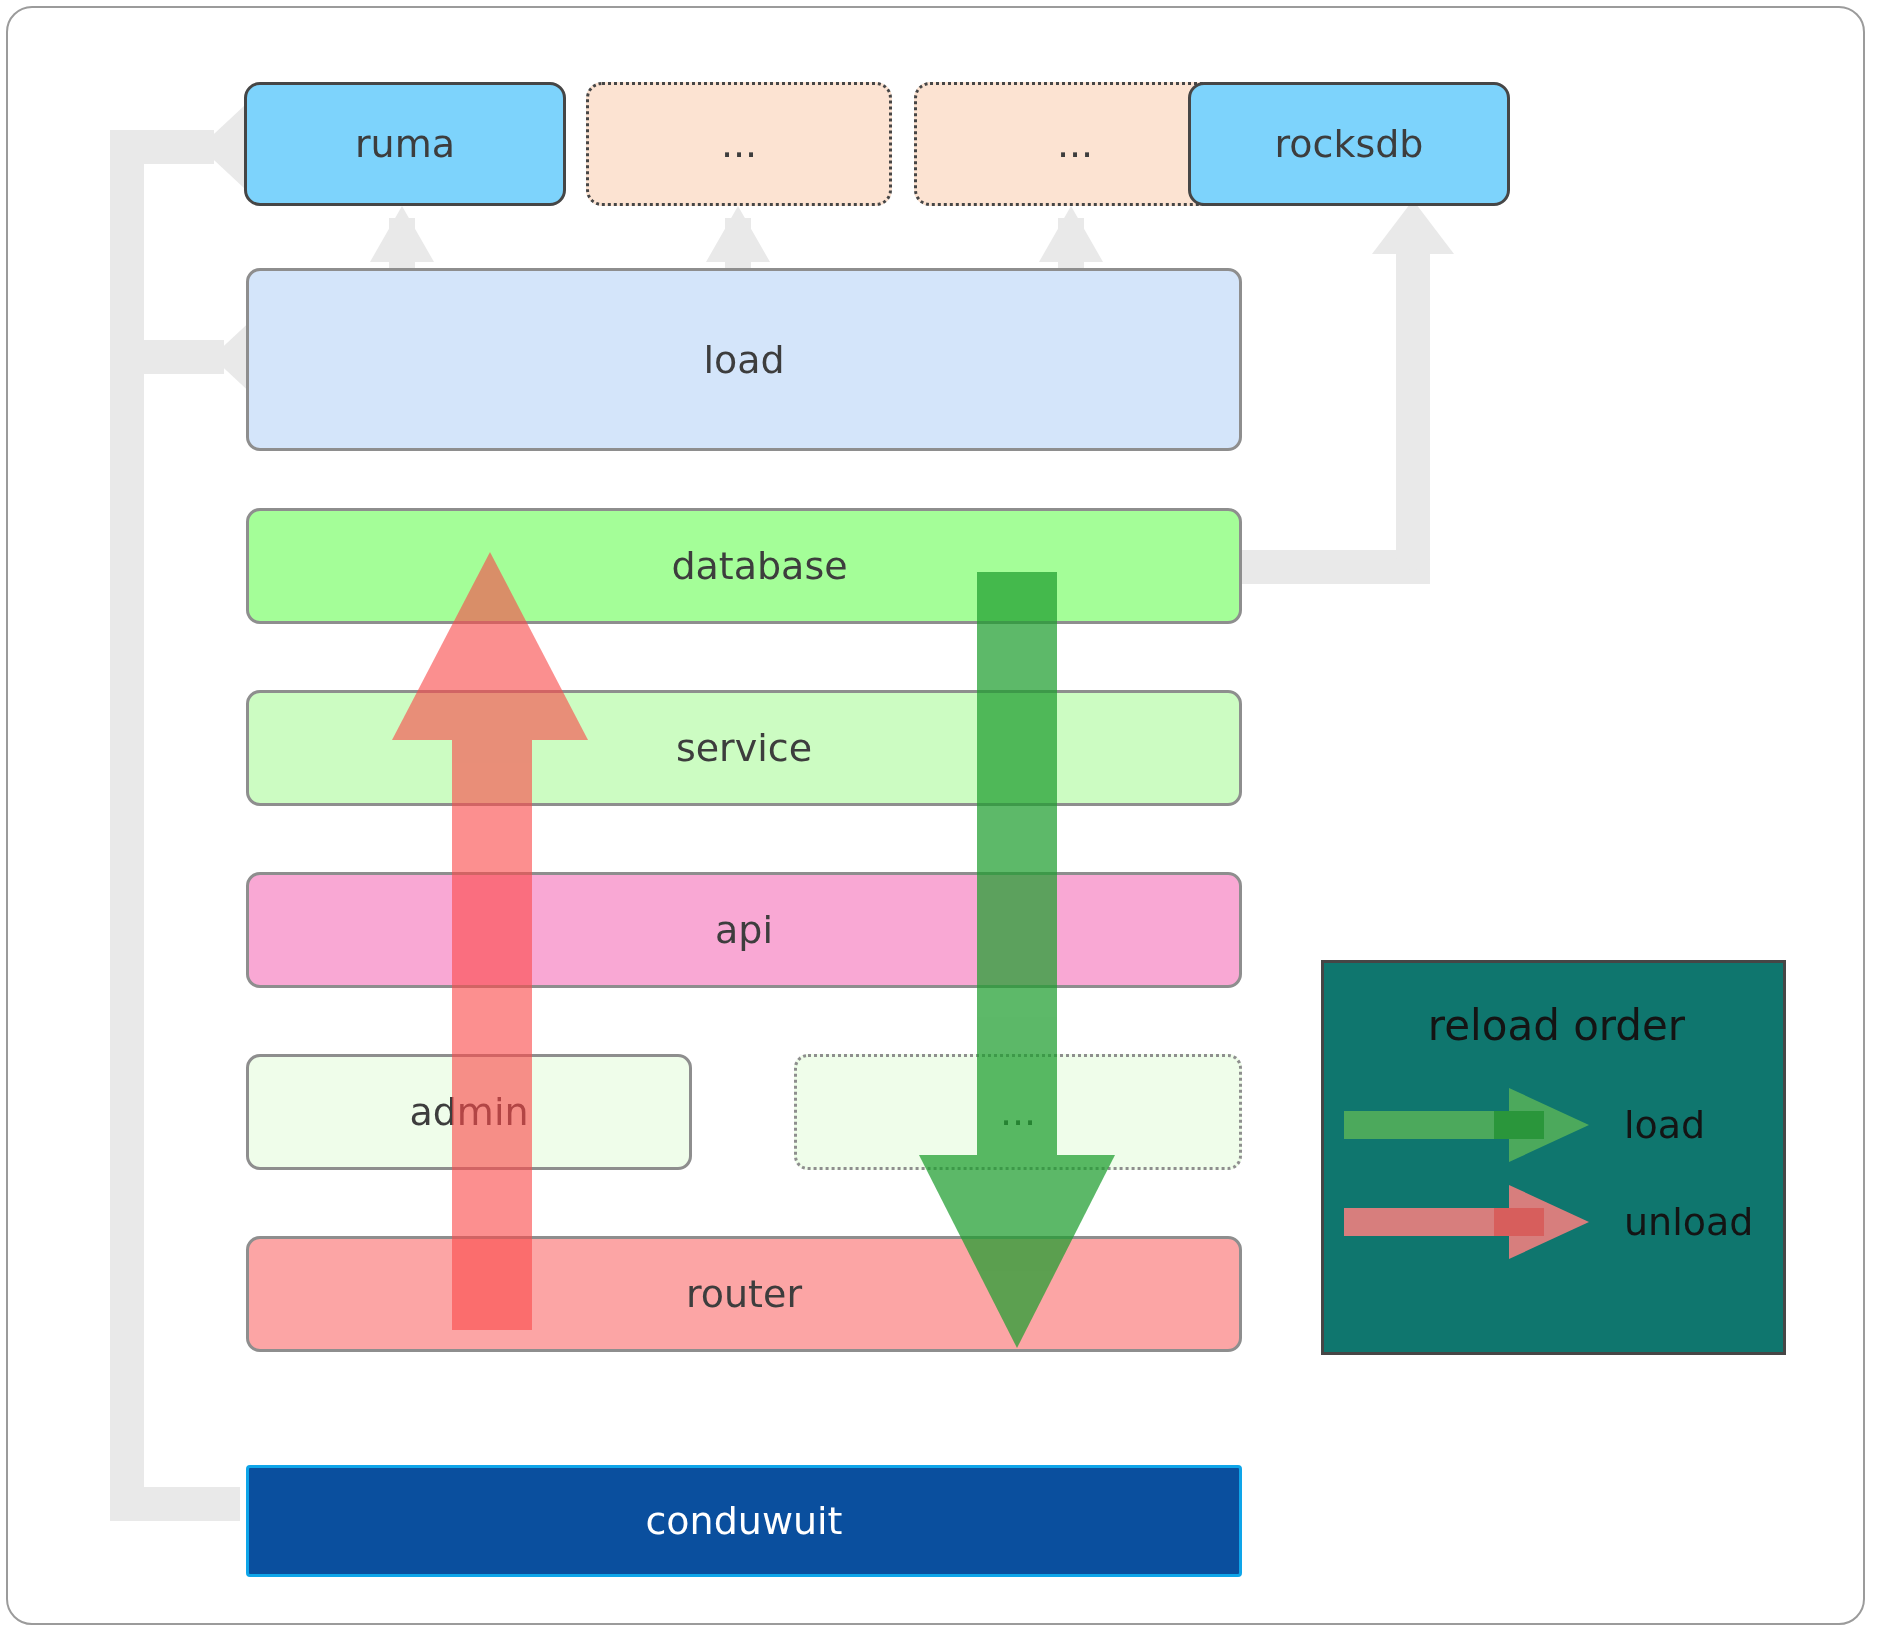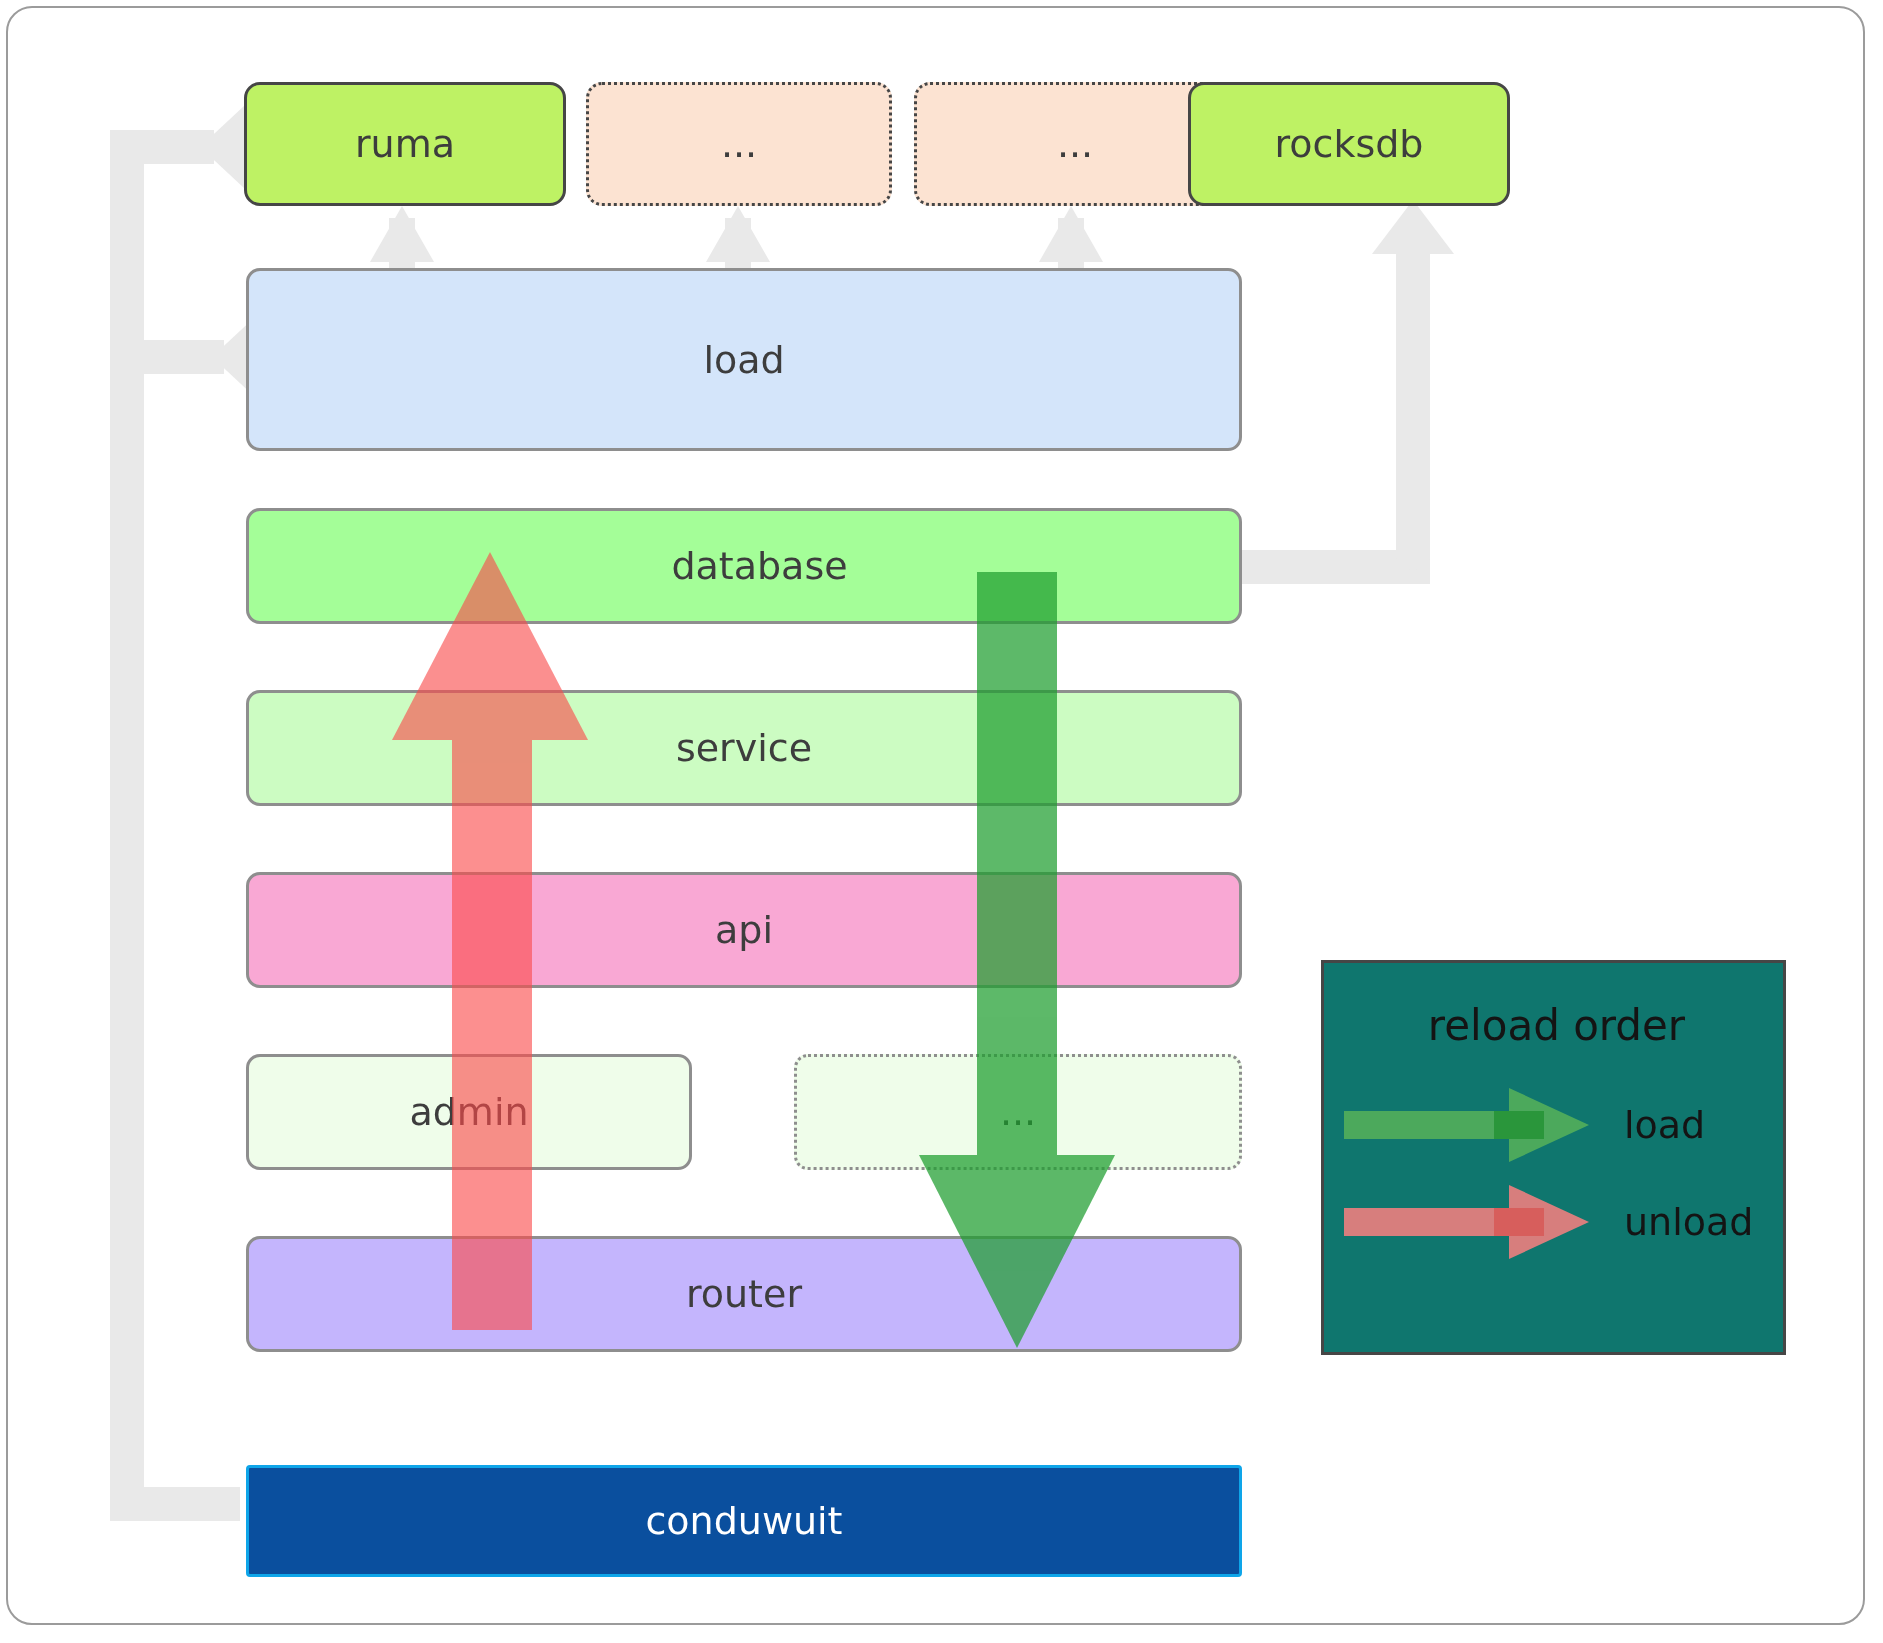--- a/index.html
+++ b/index.html
@@ -31,21 +31,21 @@
     box-sizing: border-box;
     display: flex;
     align-items: center;
     justify-content: center;
     border-radius: 14px;
     font-size: 38px;
     color: #3d3d3d;
     z-index: 3;
   }
   .box-dep {
-    background: #bef264;
+    background: #7dd3fc;
     border: 3px solid #464646;
     border-radius: 16px;
   }
   .box-dep-dotted {
     background: #fce3d2;
     border: 3px dotted #464646;
     border-radius: 16px;
   }
   .box-core {
     background: #d4e5fa;
@@ -66,21 +66,21 @@
   }
   .box-admin {
     background: #effdea;
     border: 3px solid #8e8e8e;
   }
   .box-ellipsis-layer {
     background: #effdea;
     border: 3px dotted #8e8e8e;
   }
   .box-router {
-    background: #c4b5fd;
+    background: #fca5a5;
     border: 3px solid #8e8e8e;
   }
   .box-conduwuit {
     background: #0a4f9e;
     border: 3px solid #0ea5e9;
     color: #ffffff;
     font-weight: normal;
     border-radius: 4px;
   }
   

